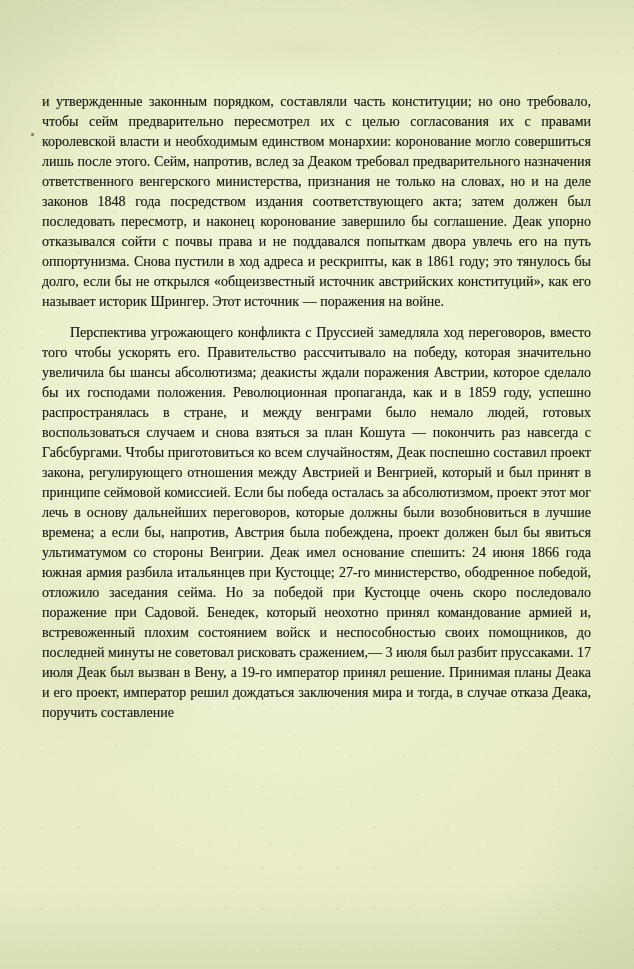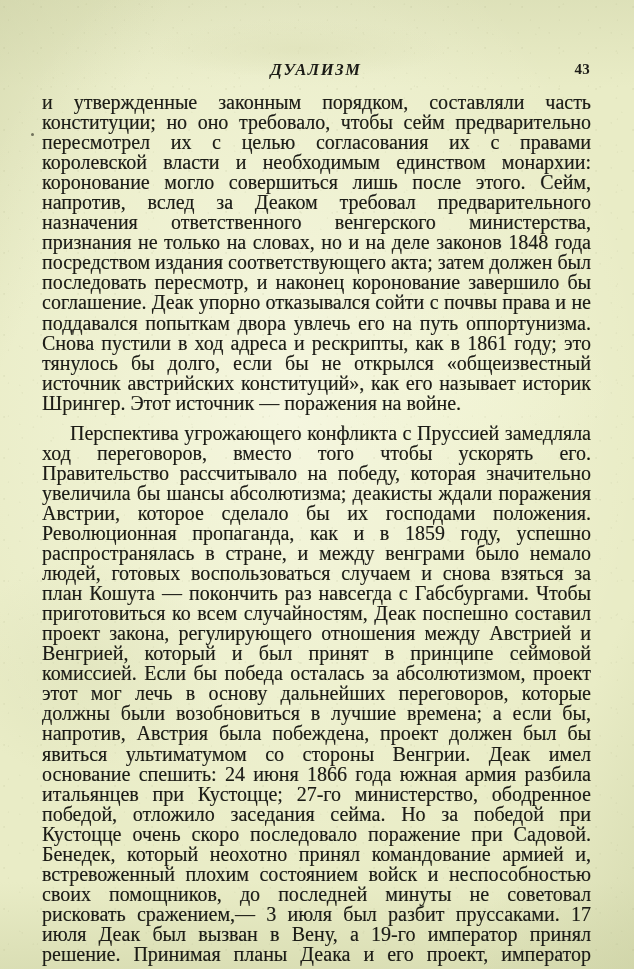--- a/index.html
+++ b/index.html
@@ -81,21 +81,21 @@
 
   
   .textblock {
     position: absolute;
     left: 42px;
     top: 92px;
     width: 549px;
   }
   .para {
     margin: 0;
-    font-size: 20px;
+    font-size: 14px;
     line-height: 20.05px;
     text-align: justify;
     text-align-last: left;
     hyphens: manual;
     color: #1c1c17;
   }
   .para.indent { text-indent: 28px; }
   .para + .para { margin-top: 10px; }
 
   
@@ -138,23 +138,19 @@
 <body>
 
 <div class="page">
 
   <div class="grain"></div>
   <div class="fade-band fade-a"></div>
   <div class="fade-band fade-b"></div>
   <div class="fade-band fade-c"></div>
   <div class="speck"></div>
 
-  <div class="runhead">
-    <span class="runhead-title">ДУАЛИЗМ</span>
-    <span class="runhead-folio">43</span>
-  </div>
 
   <div class="textblock">
     <p class="para">и утвержденные законным порядком, составляли часть конституции; но оно требовало, чтобы сейм предварительно пересмотрел их с целью согласования их с правами королевской власти и необходимым единством монархии: коронование могло совершиться лишь после этого. Сейм, напротив, вслед за Деаком требовал предварительного назначения ответственного венгерского министерства, признания не только на словах, но и на деле законов 1848 года посредством издания соответствующего акта; затем должен был последовать пересмотр, и наконец коронование завершило бы соглашение. Деак упорно отказывался сойти с почвы права и не поддавался попыткам двора увлечь его на путь оппортунизма. Снова пустили в ход адреса и рескрипты, как в 1861 году; это тянулось бы долго, если бы не открылся «общеизвестный источник австрийских конституций», как его называет историк Шрингер. Этот источник — поражения на войне.</p>
     <p class="para indent">Перспектива угрожающего конфликта с Пруссией замедляла ход переговоров, вместо того чтобы ускорять его. Правительство рассчитывало на победу, которая значительно увеличила бы шансы абсолютизма; деакисты ждали поражения Австрии, которое сделало бы их господами положения. Революционная пропаганда, как и в 1859 году, успешно распространялась в стране, и между венграми было немало людей, готовых воспользоваться случаем и снова взяться за план Кошута — покончить раз навсегда с Габсбургами. Чтобы приготовиться ко всем случайностям, Деак поспешно составил проект закона, регулирующего отношения между Австрией и Венгрией, который и был принят в принципе сеймовой комиссией. Если бы победа осталась за абсолютизмом, проект этот мог лечь в основу дальнейших переговоров, которые должны были возобновиться в лучшие времена; а если бы, напротив, Австрия была побеждена, проект должен был бы явиться ультиматумом со стороны Венгрии. Деак имел основание спешить: 24 июня 1866 года южная армия разбила итальянцев при Кустоцце; 27-го министерство, ободренное победой, отложило заседания сейма. Но за победой при Кустоцце очень скоро последовало поражение при Садовой. Бенедек, который неохотно принял командование армией и, встревоженный плохим состоянием войск и неспособностью своих помощников, до последней минуты не советовал рисковать сражением,— 3 июля был разбит пруссаками. 17 июля Деак был вызван в Вену, а 19-го император принял решение. Принимая планы Деака и его проект, император решил дождаться заключения мира и тогда, в случае отказа Деака, поручить составление</p>
   </div>
 
 </div>
 
 </body></html>

